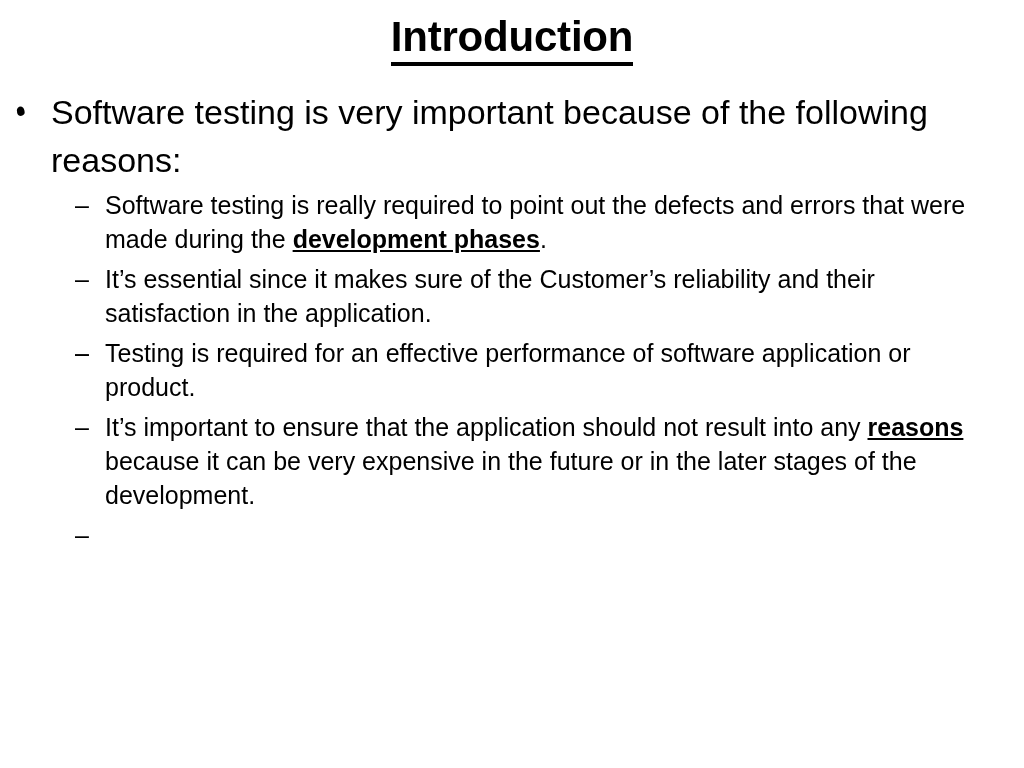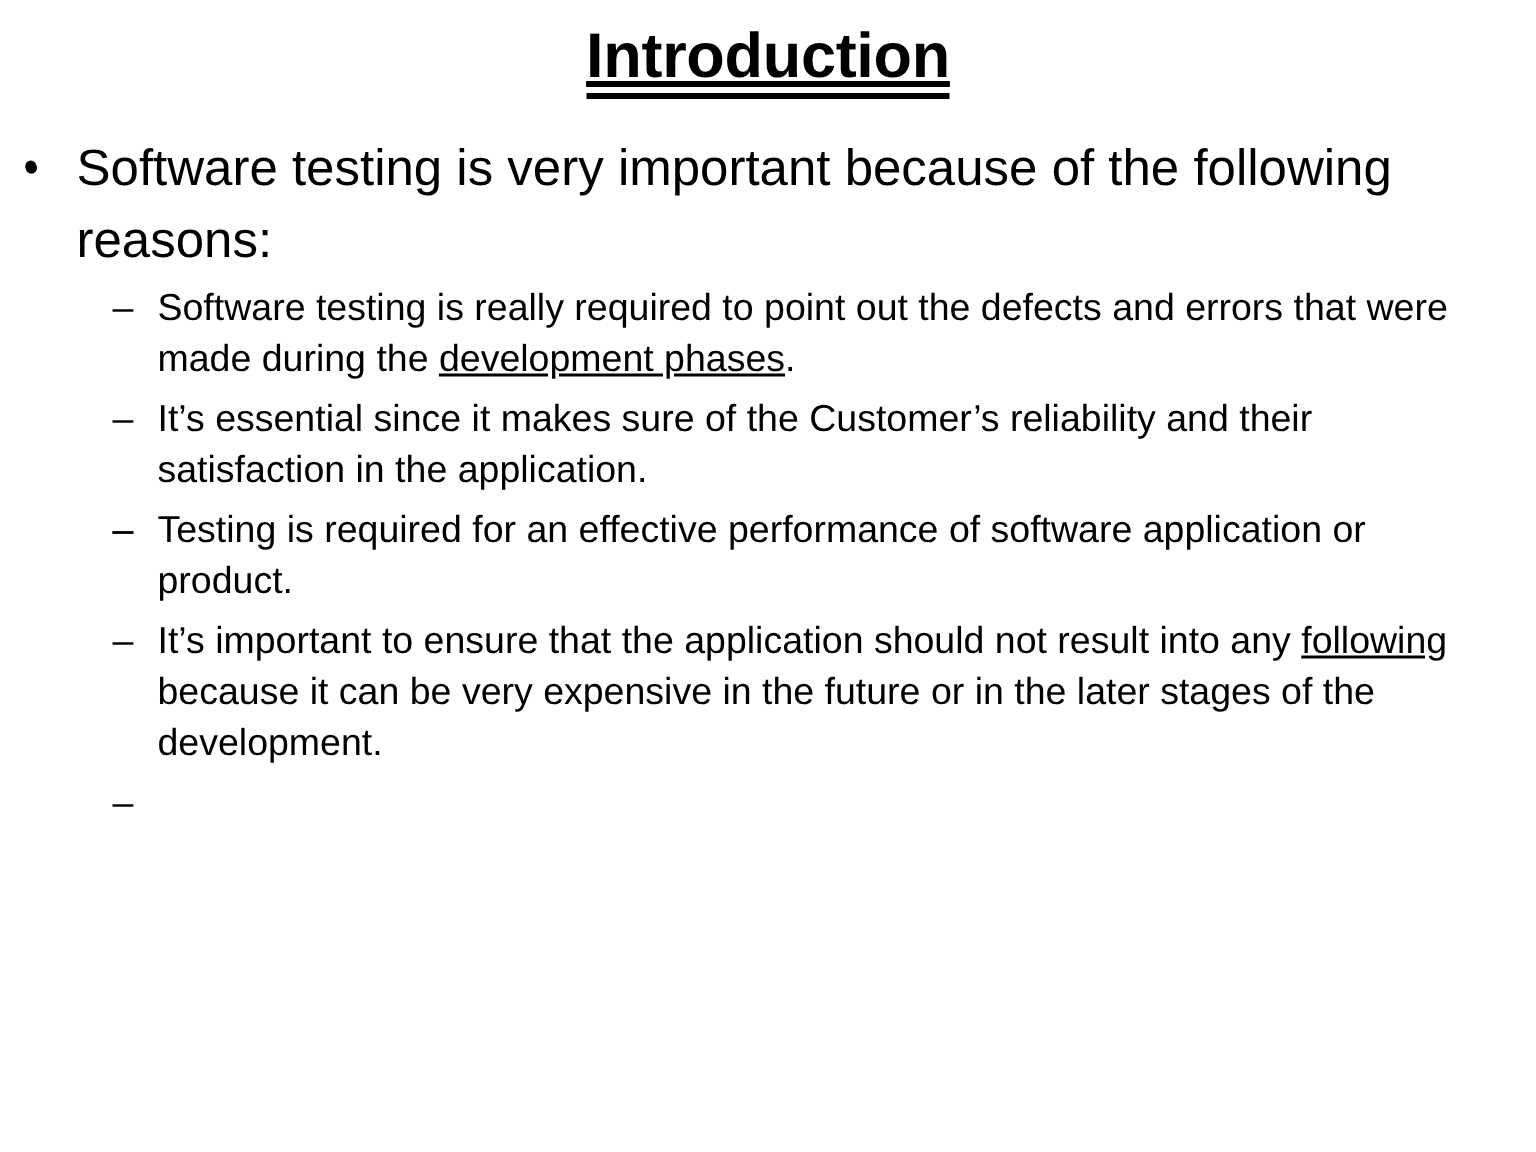--- a/index.html
+++ b/index.html
@@ -35,21 +35,20 @@
     font-size: 42px;
     line-height: 48px;
     font-weight: bold;
     letter-spacing: -0.2px;
     color: #000000;
   }
   .slide-title .title-text {
     display: inline-block;
     border-bottom: 4px solid #000000;
     padding-bottom: 1px;
-    text-decoration: underline;
   }
 
   
   .body-area {
     position: absolute;
     left: 13px;
     top: 86px;
     width: 965px;
   }
 
@@ -99,21 +98,21 @@
     left: 62px;
     top: 0;
     width: 24px;
     font-size: 25px;
     line-height: 34px;
     text-align: left;
     color: #000000;
   }
 
   .em-bold-underline {
-    font-weight: normal;
+    font-weight: bold;
     text-decoration: underline;
   }
 </style>
 </head>
 <body>
 
 <div class="slide">
 
   <div class="slide-title">
     <span class="title-text">Introduction</span>
@@ -146,21 +145,21 @@
         <span class="marker">–</span>
       </div>
 
       <div class="l2">
         <span class="marker">–</span>
         <span class="l2-text">Testing is required for an effective performance of software application or product.</span>
       </div>
 
       <div class="l2">
         <span class="marker">–</span>
-        <span class="l2-text"><span>It’s important to ensure that the application should not result into any </span><span class="em-bold-underline">following</span><span> because it can be very expensive in the future or in the later stages of the development.</span></span>
+        <span class="l2-text"><span>It’s important to ensure that the application should not result into any </span><span class="em-bold-underline">reasons</span><span> because it can be very expensive in the future or in the later stages of the development.</span></span>
       </div>
 
       <div class="l2">
         <span class="marker">–</span>
       </div>
 
     </div>
   </div>
 </div>
 

